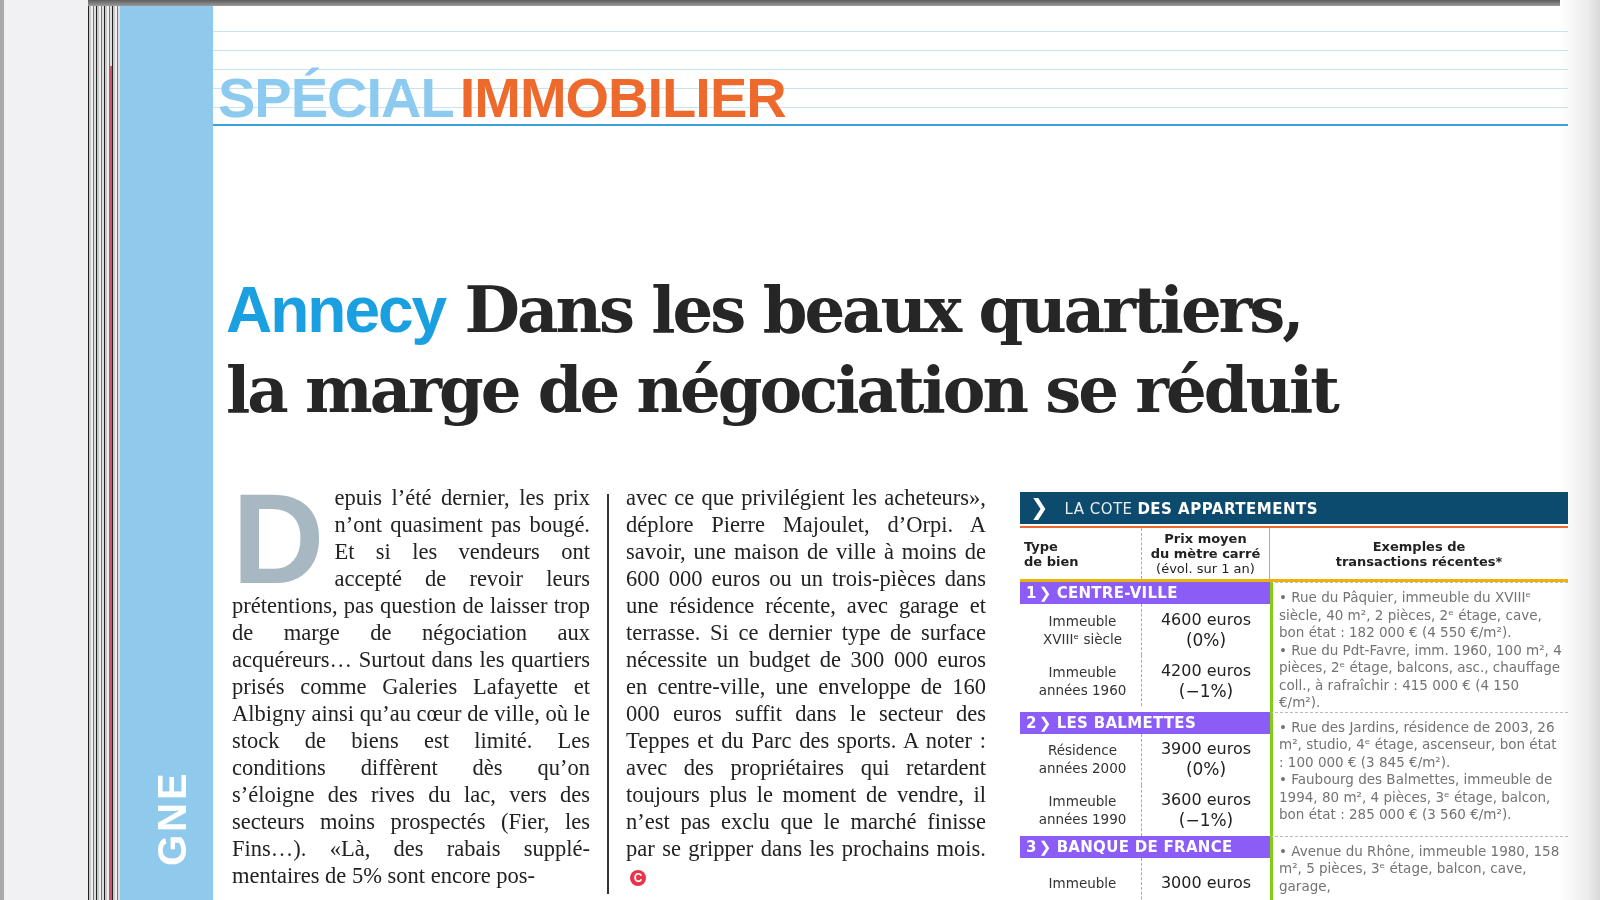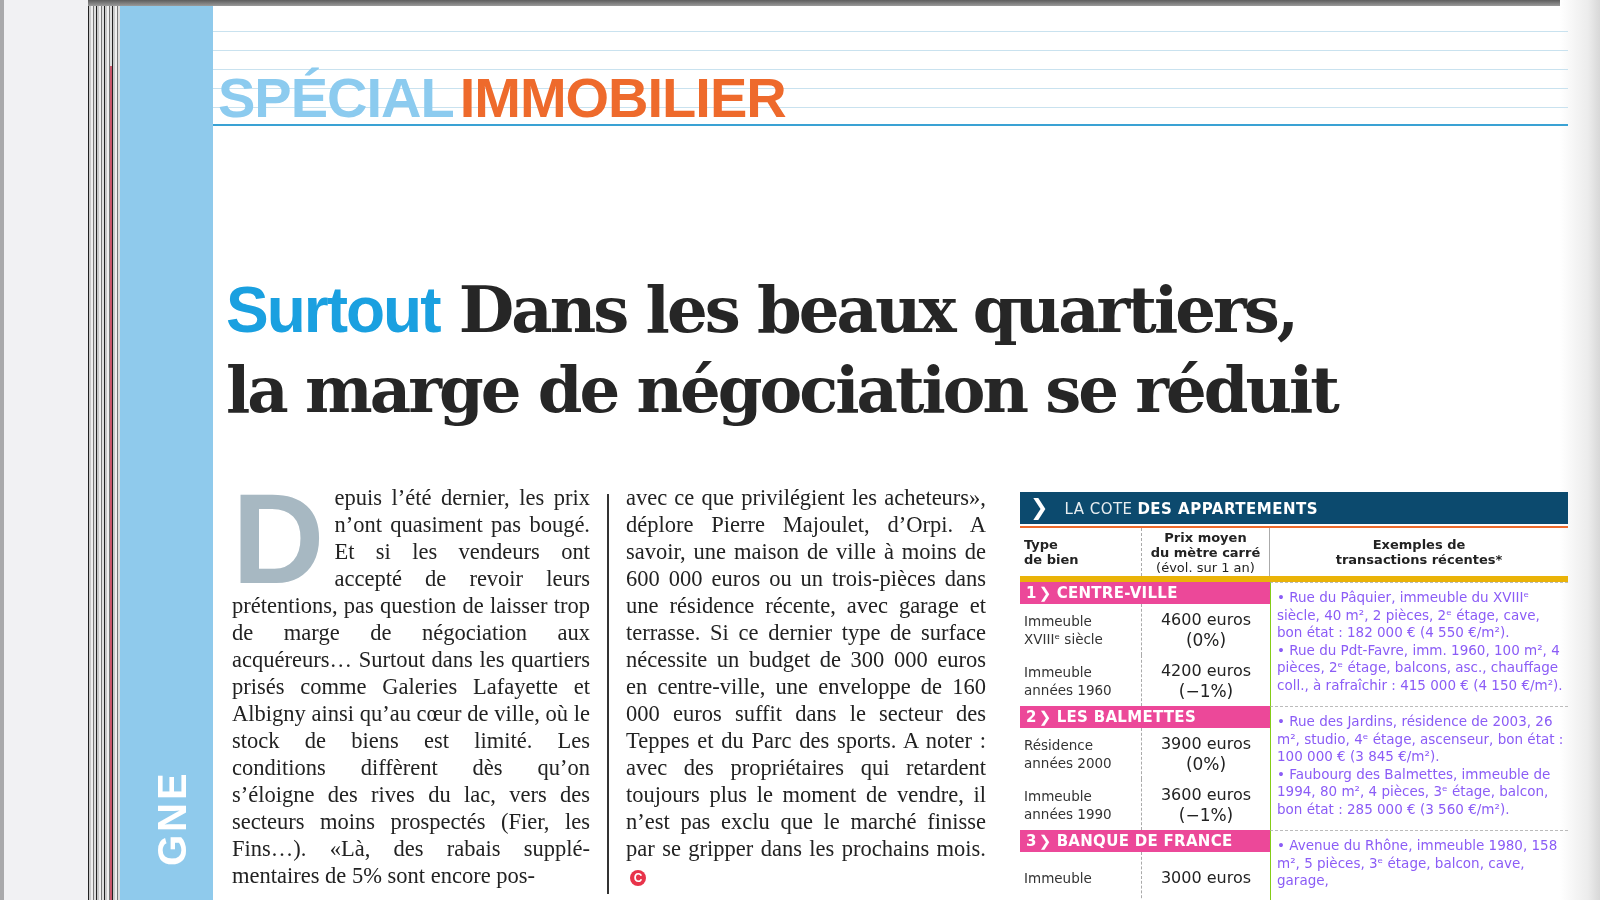--- a/index.html
+++ b/index.html
@@ -37,58 +37,58 @@
   .col-divider { position: absolute; left: 607px; top: 494px; width: 1.5px; height: 400px; background: #333; }
   .dropcap { float: left; font-family: "Liberation Sans", sans-serif; font-weight: 700; font-size: 128px; line-height: 94px; color: #a7b8c2; margin: 8px 10px 0 0; height: 98px; }
   .endmark { display: inline-block; width: 16px; height: 16px; border-radius: 50%; background: #e8334a; color: #fff; font-family: "Liberation Sans", sans-serif; font-size: 12px; font-weight: 700; line-height: 16px; text-align: center; vertical-align: 1px; margin-left: 4px; }
 
   
   .box { position: absolute; left: 1020px; top: 492px; width: 548px; height: 410px; font-family: "DejaVu Sans", sans-serif; }
   .box-title { height: 32px; background: #0c4a6e; color: #fff; font-size: 15px; line-height: 32px; padding-left: 10px; white-space: nowrap; }
   .box-title .chev { display: inline-block; font-size: 22px; margin-right: 16px; vertical-align: -1px; }
   .box-title .light { font-weight: 400; letter-spacing: 0.5px; opacity: 0.9; }
   .box-title .bold { font-weight: 700; letter-spacing: 0.5px; }
-  .thead { display: flex; height: 56px; border-bottom: 6px solid #eab308; border-top: 2px solid #ee6a2c; margin-top: 2px; font-size: 13px; line-height: 15px; color: #222; }
+  .thead { display: flex; height: 56px; border-bottom: 3px solid #eab308; border-top: 2px solid #ee6a2c; margin-top: 2px; font-size: 13px; line-height: 15px; color: #222; }
   .th { display: flex; flex-direction: column; justify-content: center; }
   .th.type { width: 122px; padding-left: 4px; font-weight: 700; border-right: 1px dashed #aaa; }
   .th.price { width: 128px; text-align: right; align-items: center; border-right: 1px solid #aaa; }
   .th.price .b { font-weight: 700; }
   .th.ex { flex: 1; text-align: center; font-weight: 700; }
 
   .section-row { display: flex; }
   .sec-left { width: 250px; }
-  .sec-label { height: 22px; background: #ec4899; color: #fff; font-weight: 700; font-size: 15px; line-height: 22px; padding-left: 6px; letter-spacing: 0.3px; white-space: nowrap; }
+  .sec-label { height: 22px; background: #8b5cf6; color: #fff; font-weight: 700; font-size: 15px; line-height: 22px; padding-left: 6px; letter-spacing: 0.3px; white-space: nowrap; }
   .sec-label .num { margin-right: 2px; }
   .sec-label .chev { margin-right: 5px; }
   .line { display: flex; height: 51px; align-items: center; }
-  .line .t { width: 122px; padding-left: 4px; font-size: 13.5px; line-height: 18px; color: #333; border-right: 1px dashed #aaa; height: 100%; display: flex; flex-direction: column; justify-content: center; }
+  .line .t { width: 122px; padding-left: 4px; font-size: 13.5px; line-height: 18px; color: #333; border-right: 1px dashed #aaa; height: 100%; display: flex; flex-direction: column; justify-content: center; text-align: center; }
   .line .p { width: 128px; text-align: center; font-size: 16px; line-height: 20px; color: #222; }
   .line .p .val { font-weight: 400; font-size: 16px; }
   .line .p .ev { font-size: 17px; }
-  .sec-right { flex: 1; border-left: 1px solid #84cc16; padding: 6px 4px 0 6px; font-size: 13.5px; line-height: 17.5px; color: #8b5cf6; border-top: 1px dashed #bbb; }
+  .sec-right { flex: 1; border-left: 3px solid #84cc16; padding: 6px 4px 0 6px; font-size: 13.5px; line-height: 17.5px; color: #737373; border-top: 1px dashed #bbb; }
   .sec-right p { margin: 0; }
 </style>
 </head>
 <body>
 
 <div class="top-shadow"></div>
 <div class="gutter"></div>
 <div class="page-edges"></div>
 <div class="side-band"></div>
 <div class="side-band-text">GNE</div>
 <div class="right-edge"></div>
 
 <div class="rules"></div>
 <div class="header-underline"></div>
 <div class="section-title">
   <span class="part1">SPÉCIAL</span><span class="part2">IMMOBILIER</span>
 </div>
 
 <h1 class="headline">
-  <span class="city">Surtout</span><span> Dans les beaux quartiers,</span><br>
+  <span class="city">Annecy</span><span> Dans les beaux quartiers,</span><br>
   <span>la marge de négociation se réduit</span>
 </h1>
 
 <div class="col col1">
   <span class="dropcap">D</span>
   <span>epuis l’été dernier, les prix n’ont quasiment pas bougé. Et si les vendeurs ont accepté de revoir leurs prétentions, pas question de laisser trop de marge de négociation aux acquéreurs… Surtout dans les quartiers prisés comme Galeries Lafayette et Albigny ainsi qu’au cœur de ville, où le stock de biens est limité. Les conditions diffèrent dès qu’on s’éloigne des rives du lac, vers des secteurs moins prospectés (Fier, les Fins…). «Là, des rabais supplé­mentaires de 5% sont encore pos-</span>
 </div>
 <div class="col-divider"></div>
 <div class="col col2">
   <span>avec ce que privilégient les ache­teurs», déplore Pierre Majoulet, d’Orpi. A savoir, une maison de ville à moins de 600 000 euros ou un trois-pièces dans une résidence récente, avec garage et terrasse. Si ce dernier type de surface nécessite un budget de 300 000 euros en centre-ville, une enveloppe de 160 000 euros suffit dans le secteur des Teppes et du Parc des sports. A noter : avec des proprié­taires qui retardent toujours plus le moment de vendre, il n’est pas exclu que le marché finisse par se gripper dans les prochains mois.</span><span class="endmark">C</span>

